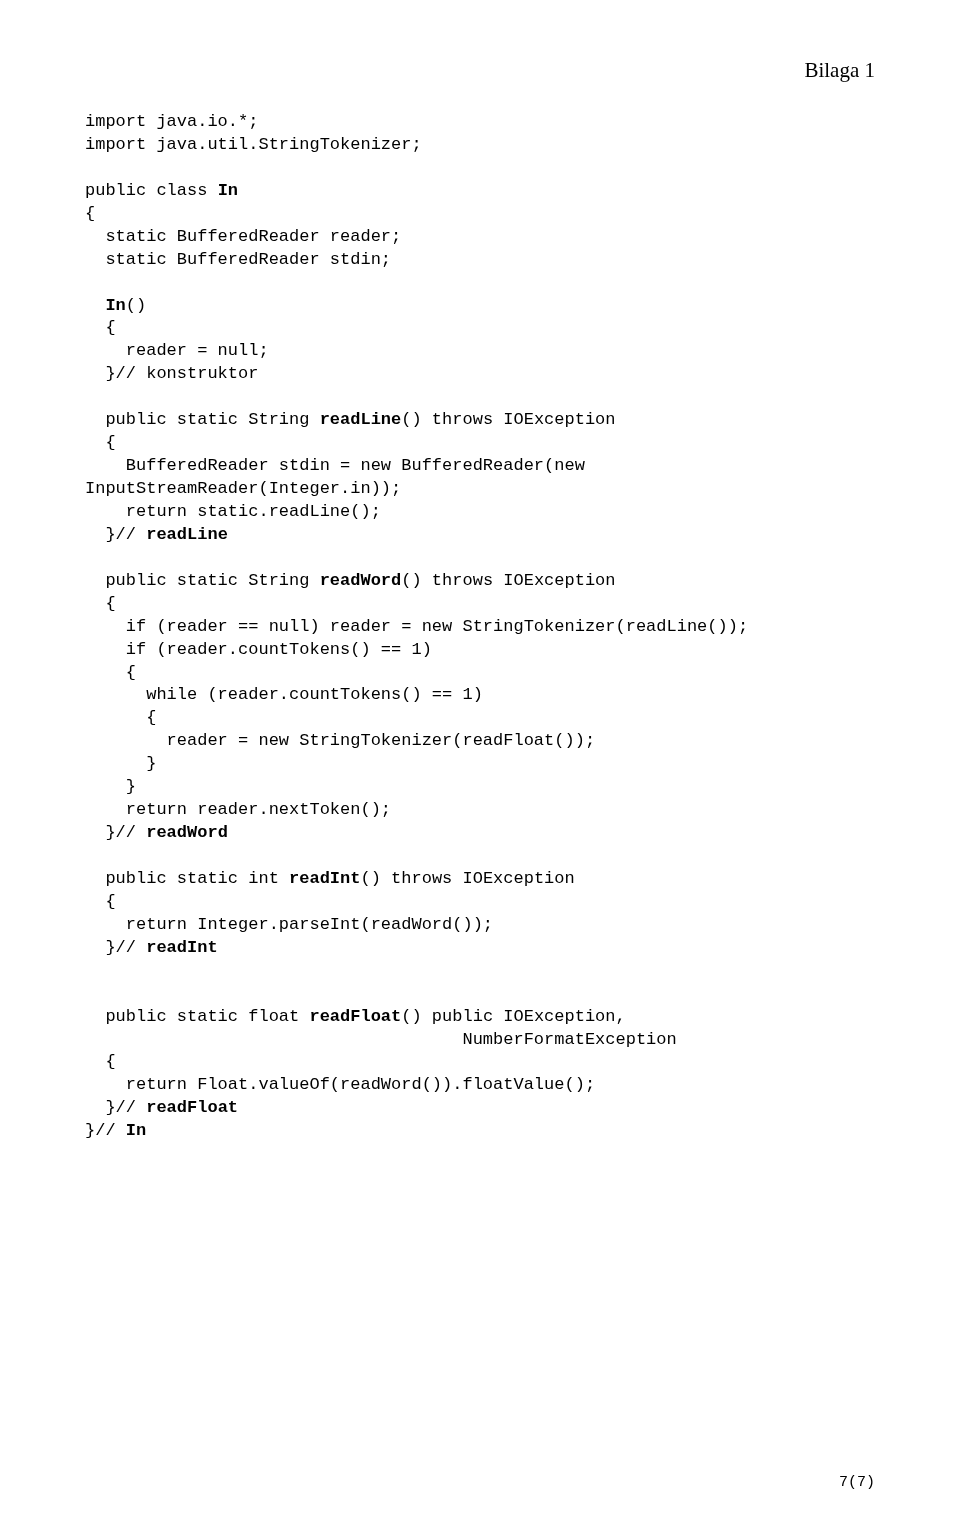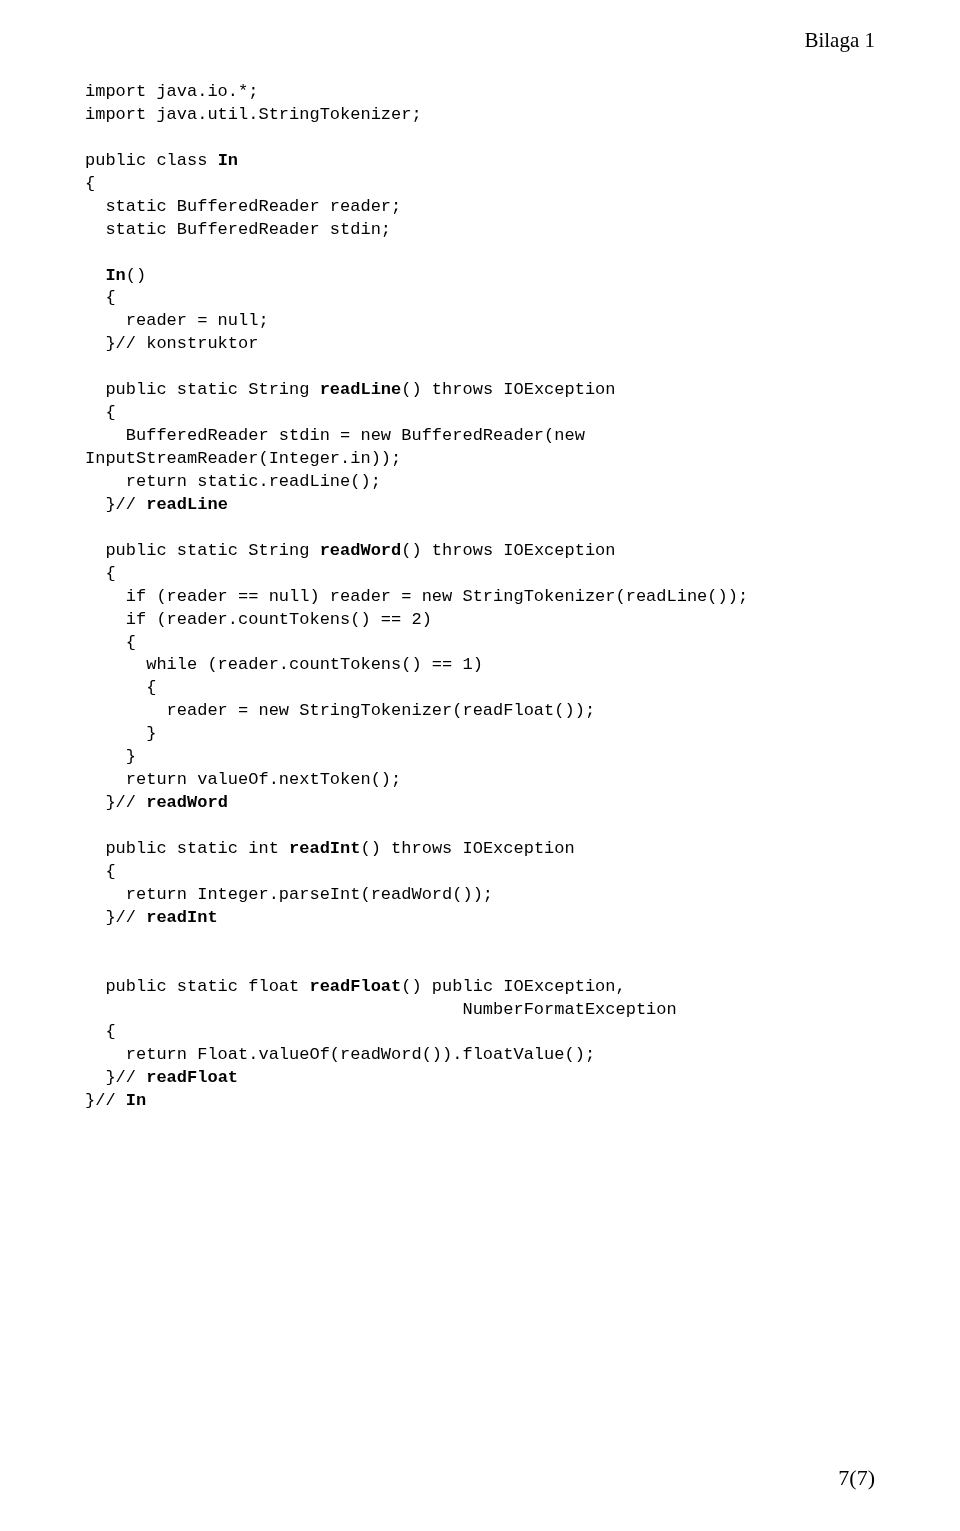--- a/index.html
+++ b/index.html
@@ -5,43 +5,43 @@
   body {
     margin: 0;
     padding: 0;
     background: #fff;
     font-family: "Times New Roman", Times, serif;
     color: #000;
   }
   .page {
     width: 960px;
     min-height: 1531px;
-    padding: 28px 85px 60px 85px;
+    padding: 58px 85px 60px 85px;
     box-sizing: border-box;
     position: relative;
   }
   .header-right {
     text-align: right;
     font-size: 21px;
     margin-bottom: 28px;
   }
   pre.code {
     font-family: "Courier New", Courier, monospace;
     font-size: 17px;
     line-height: 1.35;
     white-space: pre;
     margin: 0;
   }
   .b { font-weight: bold; }
   .footer-page {
     position: absolute;
     bottom: 40px;
     right: 85px;
-    font-size: 22px;
-    font-family: Liberation Serif, serif;
+    font-size: 15px;
+    font-family: Liberation Mono, monospace;
   }
 </style>
 </head>
 <body>
 
 <div class="page">
 
   <div class="header-right">Bilaga 1</div>
 
   <pre class="code"><span>import java.io.*;</span>
@@ -60,28 +60,28 @@
 <span>  public static String </span><span class="b">readLine</span><span>() throws IOException</span>
 <span>  {</span>
 <span>    BufferedReader stdin = new BufferedReader(new</span>
 <span>InputStreamReader(Integer.in));</span>
 <span>    return static.readLine();</span>
 <span>  }// </span><span class="b">readLine</span>
 
 <span>  public static String </span><span class="b">readWord</span><span>() throws IOException</span>
 <span>  {</span>
 <span>    if (reader == null) reader = new StringTokenizer(readLine());</span>
-<span>    if (reader.countTokens() == 2)</span>
+<span>    if (reader.countTokens() == 1)</span>
 <span>    {</span>
 <span>      while (reader.countTokens() == 1)</span>
 <span>      {</span>
 <span>        reader = new StringTokenizer(readFloat());</span>
 <span>      }</span>
 <span>    }</span>
-<span>    return valueOf.nextToken();</span>
+<span>    return reader.nextToken();</span>
 <span>  }// </span><span class="b">readWord</span>
 
 <span>  public static int </span><span class="b">readInt</span><span>() throws IOException</span>
 <span>  {</span>
 <span>    return Integer.parseInt(readWord());</span>
 <span>  }// </span><span class="b">readInt</span>
 
 
 <span>  public static float </span><span class="b">readFloat</span><span>() public IOException,</span>
 <span>                                     NumberFormatException</span>

